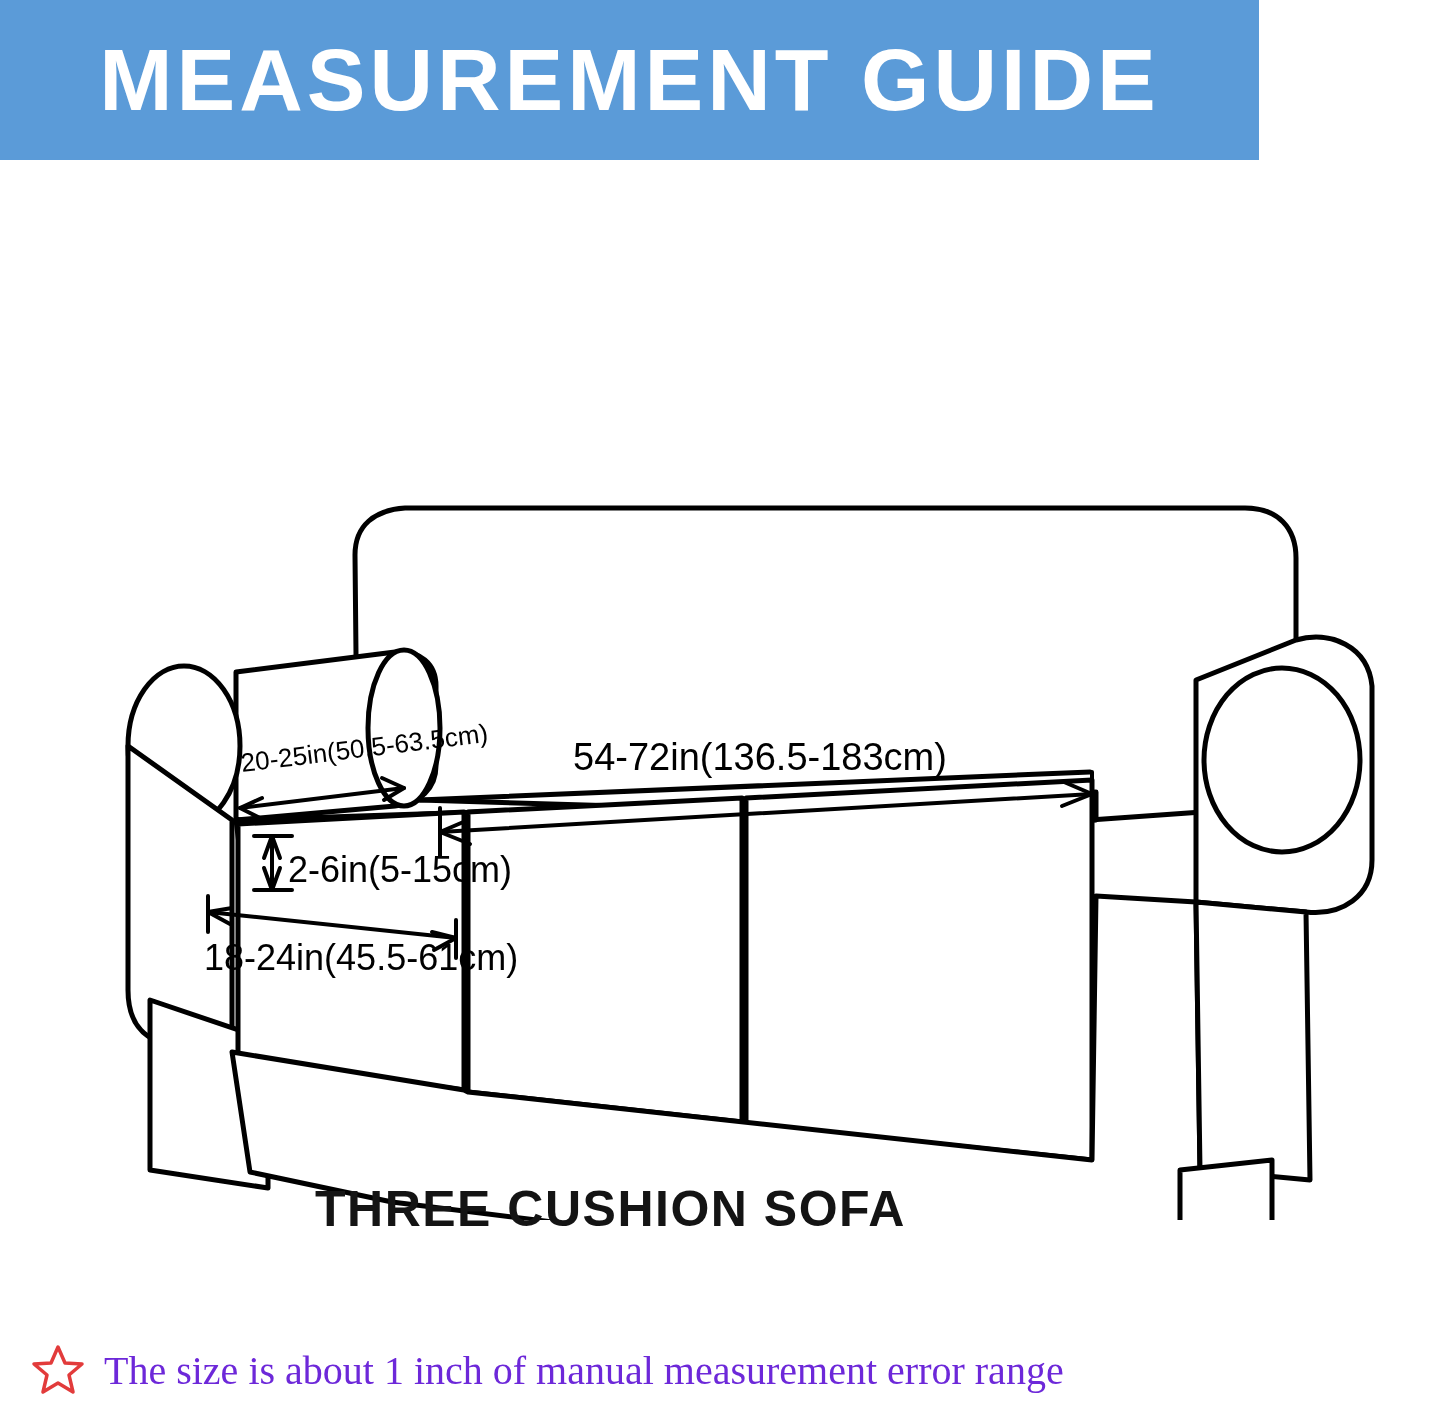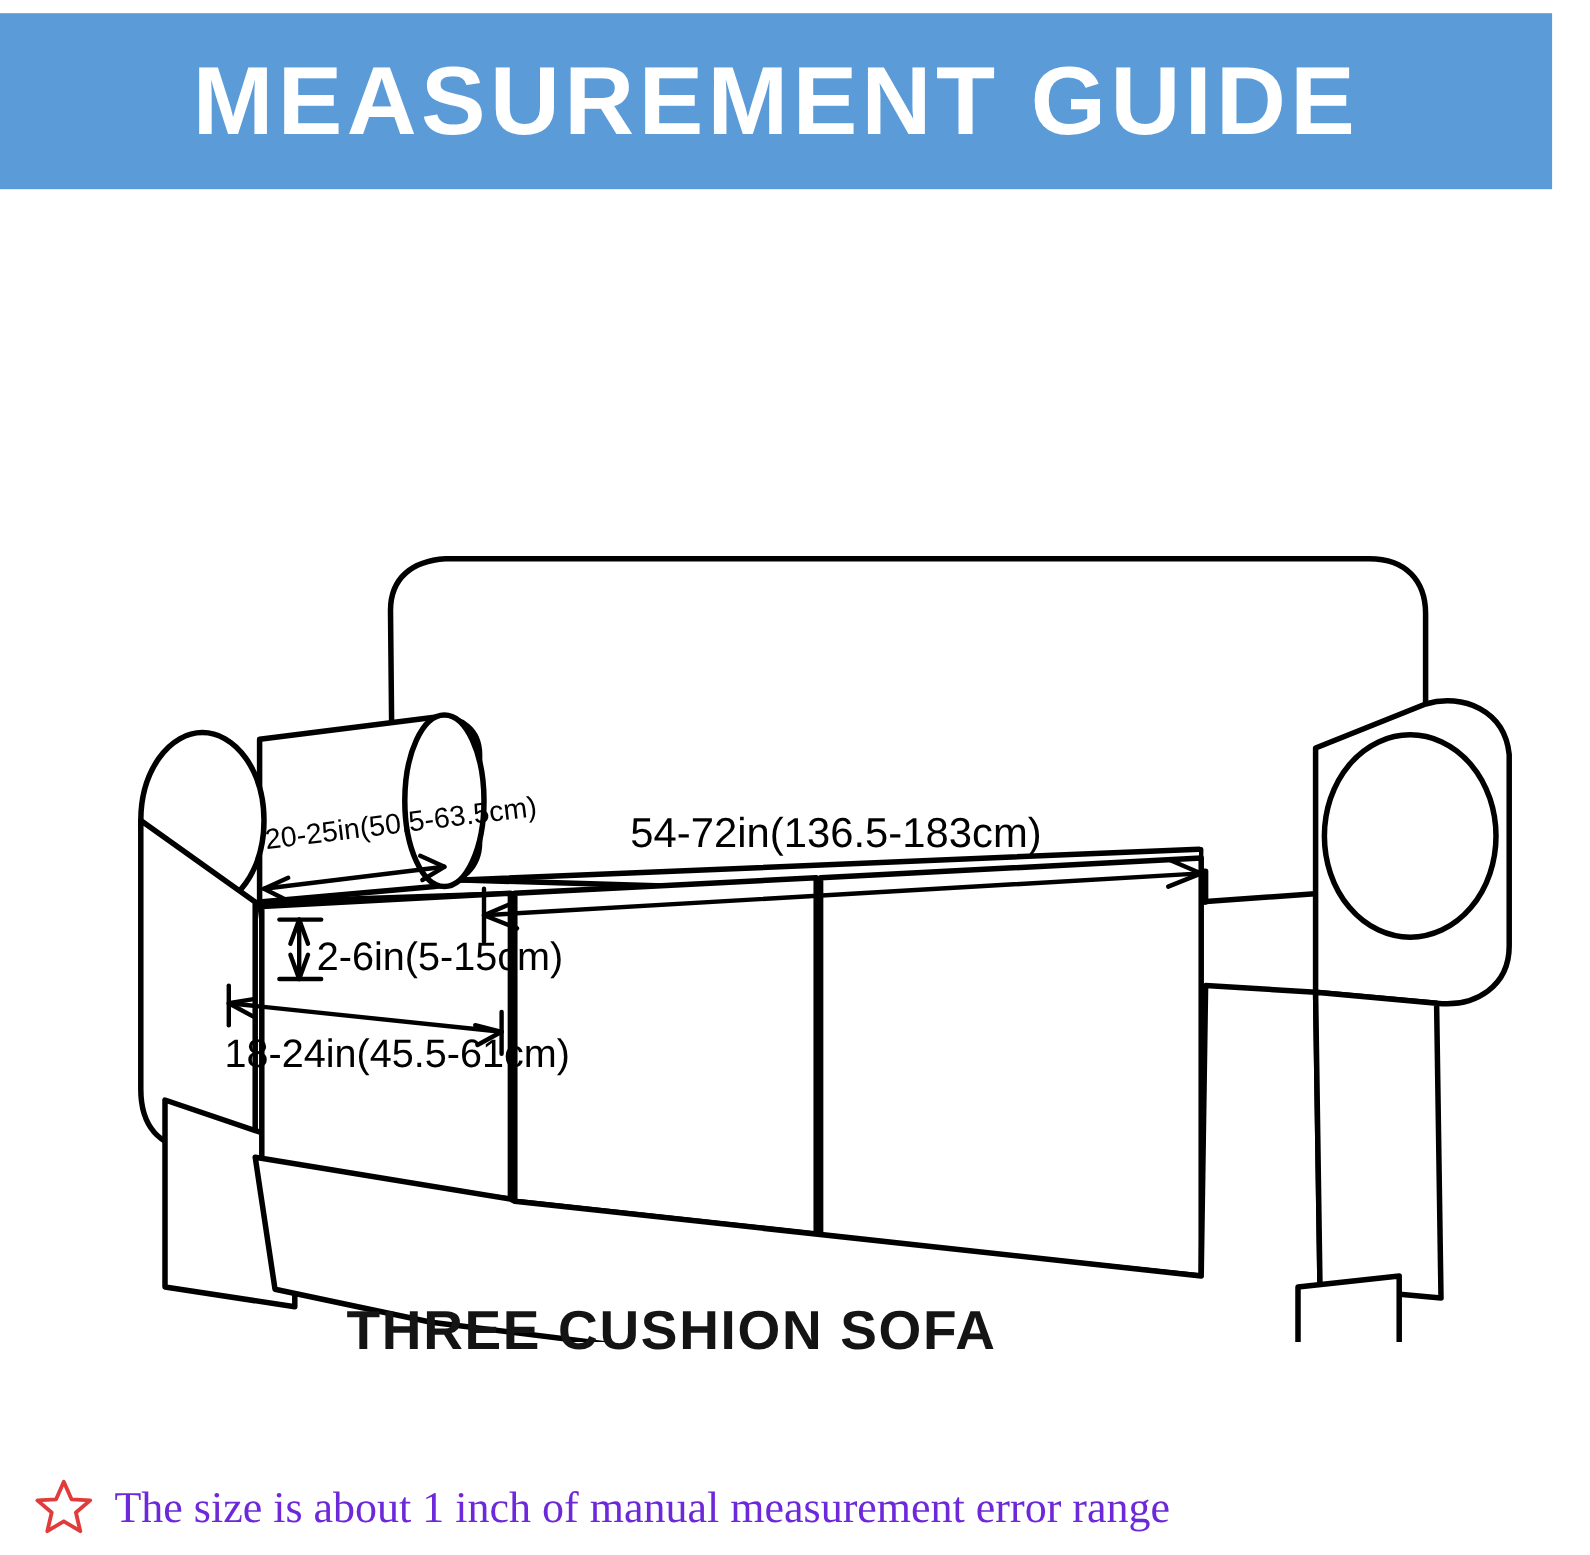--- a/index.html
+++ b/index.html
@@ -19,22 +19,22 @@
     position: relative;
     width: 1445px;
     height: 1414px;
     background: #ffffff;
   }
 
   
   .header-band {
     position: absolute;
     left: 0;
-    top: 12px;
-    width: 1411px;
+    top: 0;
+    width: 1259px;
     height: 160px;
     background: #5b9bd8;
     display: flex;
     align-items: center;
     justify-content: center;
   }
   .header-title {
     color: #ffffff;
     font-size: 88px;
     font-weight: 700;

